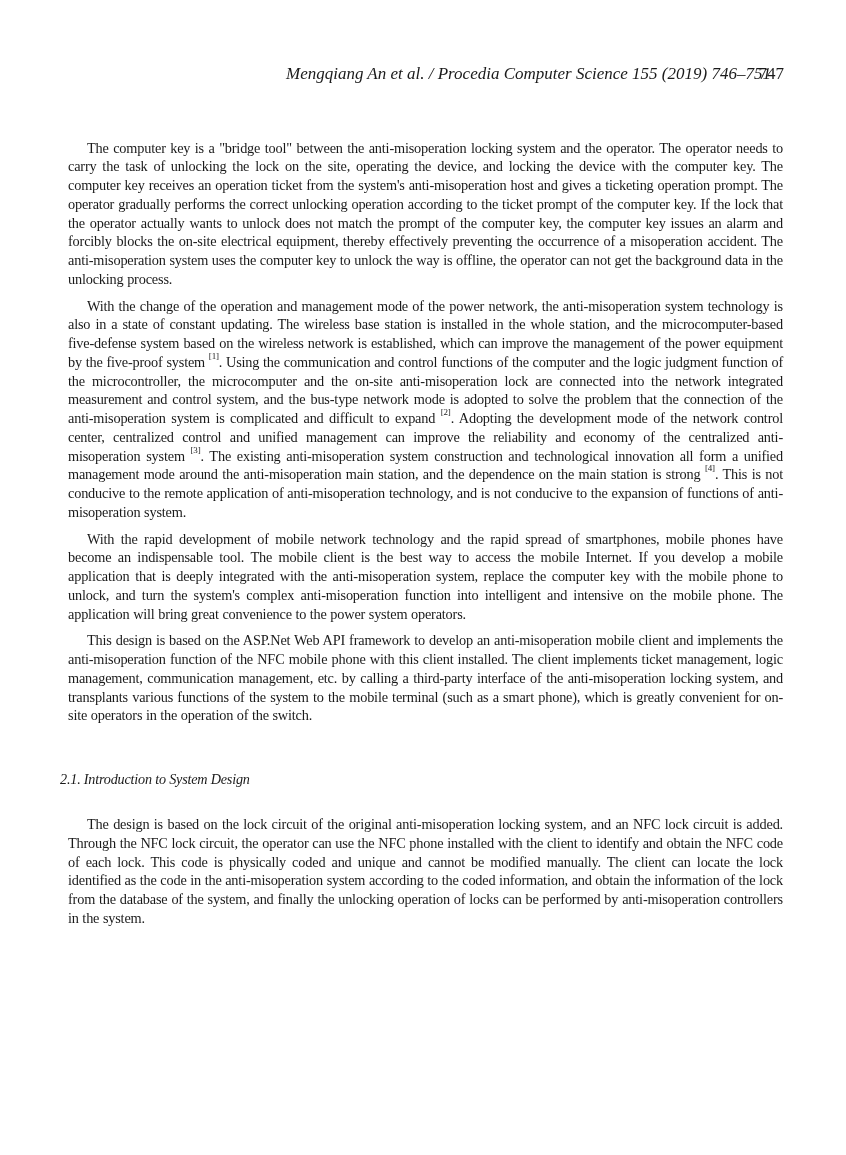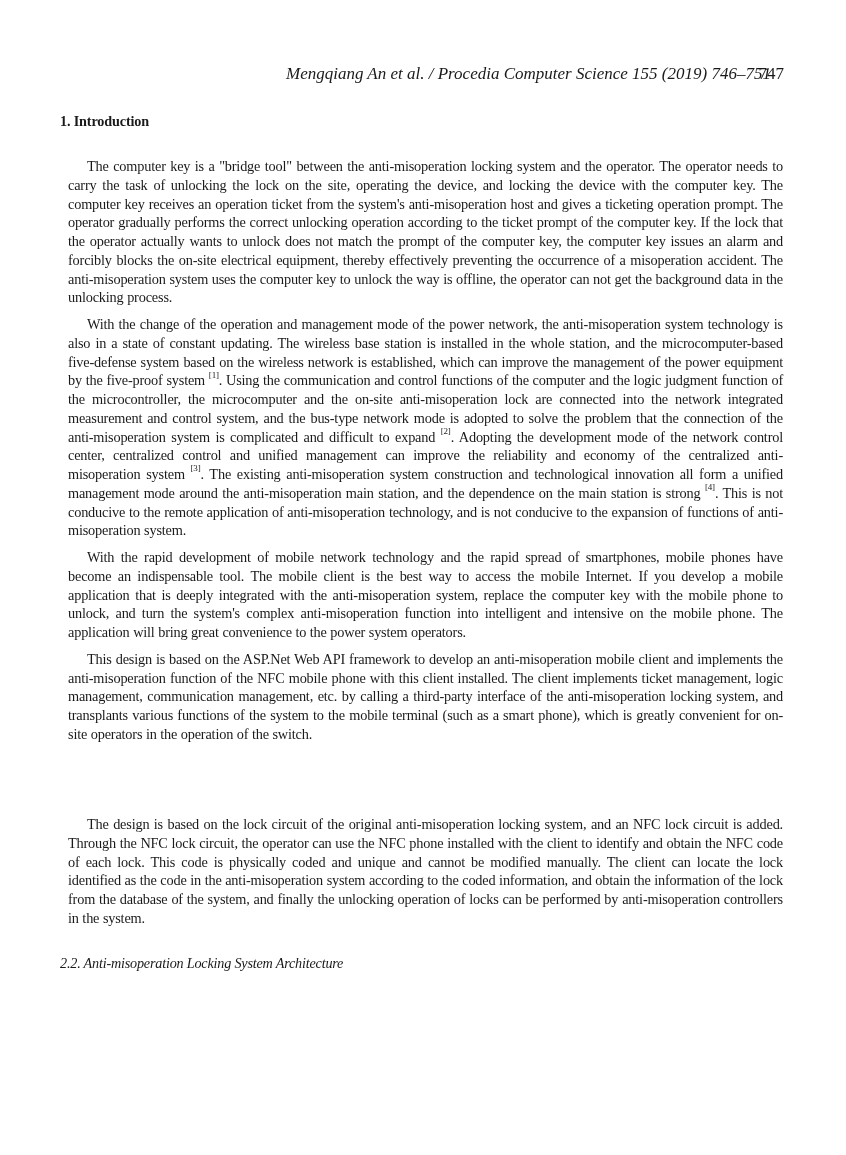--- a/index.html
+++ b/index.html
@@ -88,39 +88,38 @@
 
 <div class="page">
 
   <div class="running-header">
     <span class="hdr-text">Mengqiang An  et al. / Procedia Computer Science 155 (2019) 746–751</span>
     <span class="page-num">747</span>
   </div>
 
   <div class="content">
 
-    <h1 class="section">1. Introduction</h1>
     <div class="gap-after-heading"></div>
 
     <p><span>The computer key is a "bridge tool" between the anti-misoperation locking system and the operator. The operator needs to carry the task of unlocking the lock on the site, operating the device, and locking the device with the computer key. The computer key receives an operation ticket from the system's anti-misoperation host and gives a ticketing operation prompt. The operator gradually performs the correct unlocking operation according to the ticket prompt of the computer key. If the lock that the operator actually wants to unlock does not match the prompt of the computer key, the computer key issues an alarm and forcibly blocks the on-site electrical equipment, thereby effectively preventing the occurrence of a misoperation accident. The anti-misoperation system uses the computer key to unlock the way is offline, the operator can not get the background data in the unlocking process.</span></p>
 
     <p><span>With the change of the operation and management mode of the power network, the anti-misoperation system technology is also in a state of constant updating. The wireless base station is installed in the whole station, and the microcomputer-based five-defense system based on the wireless network is established, which can improve the management of the power equipment by the five-proof system </span><sup>[1]</sup><span>. Using the communication and control functions of the computer and the logic judgment function of the microcontroller, the microcomputer and the on-site anti-misoperation lock are connected into the network integrated measurement and control system, and the bus-type network mode is adopted to solve the problem that the connection of the anti-misoperation system is complicated and difficult to expand </span><sup>[2]</sup><span>. Adopting the development mode of the network control center, centralized control and unified management can improve the reliability and economy of the centralized anti-misoperation system </span><sup>[3]</sup><span>. The existing anti-misoperation system construction and technological innovation all form a unified management mode around the anti-misoperation main station, and the dependence on the main station is strong </span><sup>[4]</sup><span>. This is not conducive to the remote application of anti-misoperation technology, and is not conducive to the expansion of functions of anti-misoperation system.</span></p>
 
     <p><span>With the rapid development of mobile network technology and the rapid spread of smartphones, mobile phones have become an indispensable tool. The mobile client is the best way to access the mobile Internet. If you develop a mobile application that is deeply integrated with the anti-misoperation system, replace the computer key with the mobile phone to unlock, and turn the system's complex anti-misoperation function into intelligent and intensive on the mobile phone. The application will bring great convenience to the power system operators.</span></p>
 
     <p><span>This design is based on the ASP.Net Web API framework to develop an anti-misoperation mobile client and implements the anti-misoperation function of the NFC mobile phone with this client installed. The client implements ticket management, logic management, communication management, etc. by calling a third-party interface of the anti-misoperation locking system, and transplants various functions of the system to the mobile terminal (such as a smart phone), which is greatly convenient for on-site operators in the operation of the switch.</span></p>
 
     <div class="gap-before-heading"></div>
 
     <div class="gap-after-heading"></div>
 
+    <h2 class="subsection">2.1. Introduction to System Design</h2>
     <div class="gap-after-heading"></div>
 
     <p><span>The design is based on the lock circuit of the original anti-misoperation locking system, and an NFC lock circuit is added. Through the NFC lock circuit, the operator can use the NFC phone installed with the client to identify and obtain the NFC code of each lock. This code is physically coded and unique and cannot be modified manually. The client can locate the lock identified as the code in the anti-misoperation system according to the coded information, and obtain the information of the lock from the database of the system, and finally the unlocking operation of locks can be performed by anti-misoperation controllers in the system.</span></p>
 
     <div class="gap-before-heading"></div>
 
-    <h2 class="subsection">2.2. Anti-misoperation Locking System Architecture</h2>
     <div class="gap-after-heading"></div>
 
 
   </div>
 </div>
 
 </body></html>

